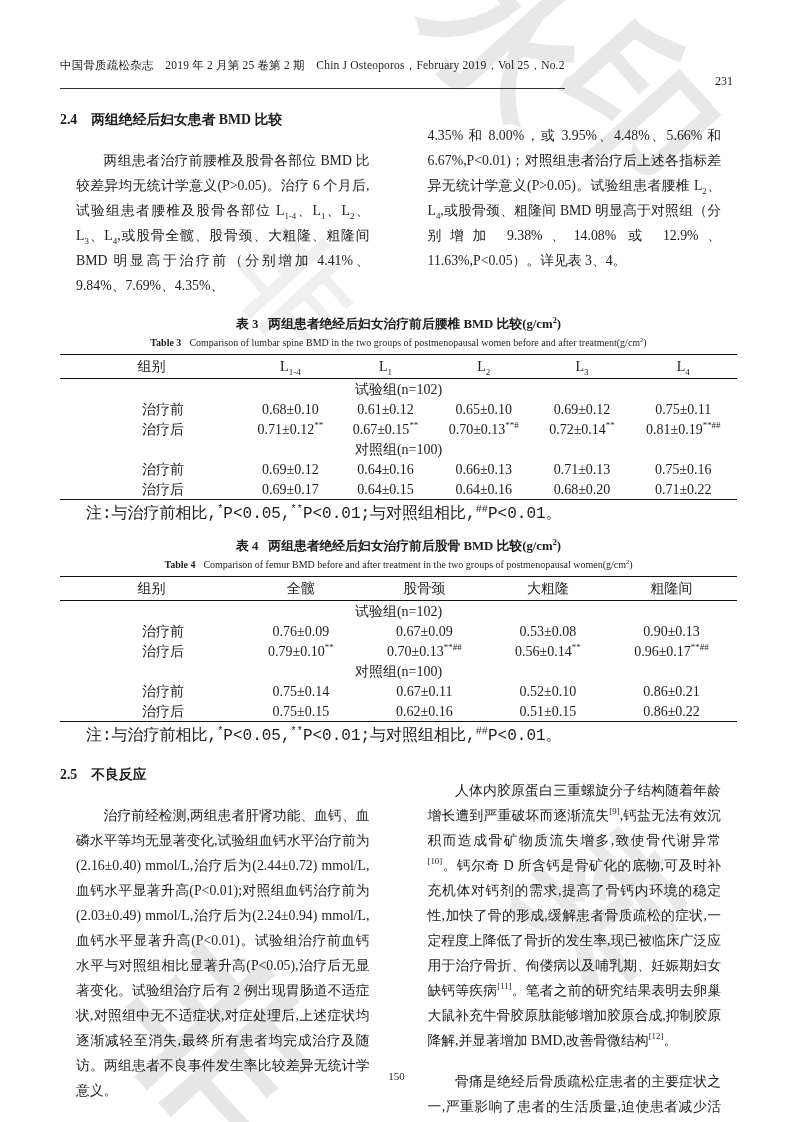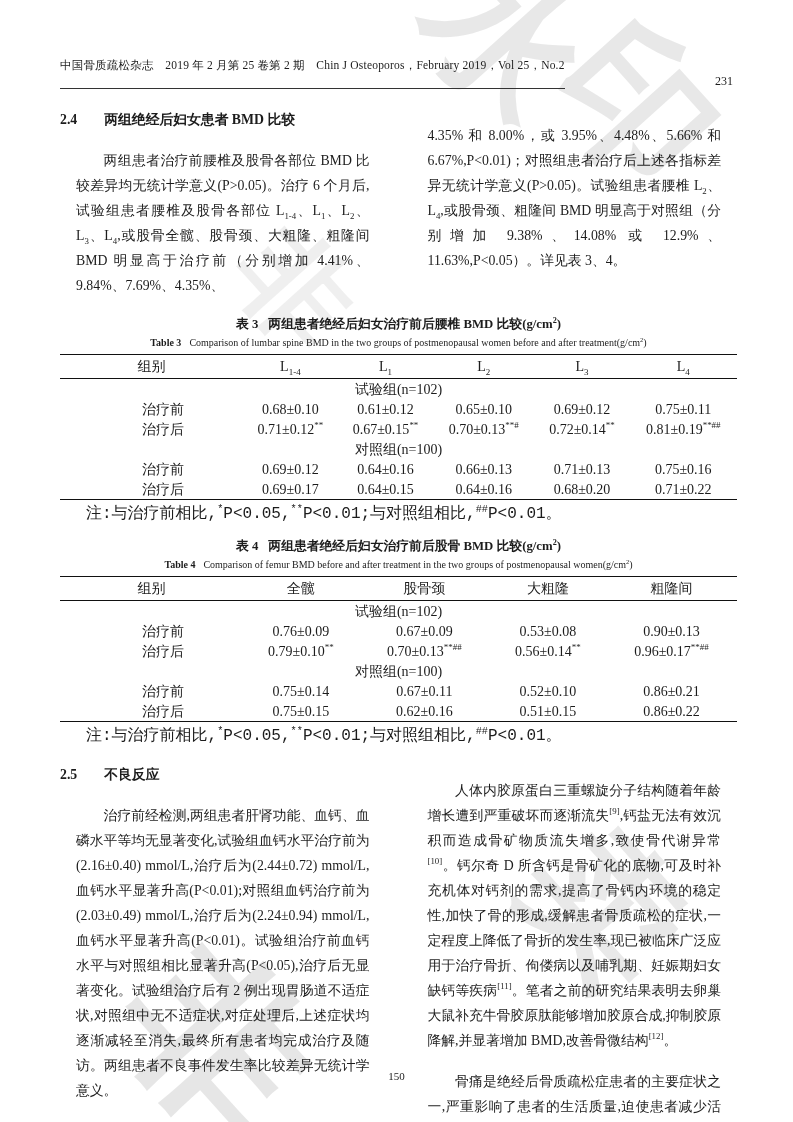--- a/index.html
+++ b/index.html
@@ -9,21 +9,21 @@
   }
   .content{position:relative;z-index:1;padding:0 56px 0 60px;}
   
   .header{display:flex;justify-content:space-between;align-items:flex-end;padding-top:58px;font-size:11.5px;}
   .journal{border-bottom:1.2px solid #333;padding-bottom:15px;letter-spacing:.2px;}
   .pageno-top{font-size:12px;padding-right:4px;}
   
   .twocol{display:flex;gap:26px;margin-top:18px;}
   .col{flex:1;font-size:13.8px;line-height:25px;text-align:justify;min-width:0;}
   .sec-heading{font-weight:bold;}
-  .sec-heading .num{margin-right:27px;}
+  .sec-heading .num{margin-right:14px;}
   .para{margin:16px;text-indent:2em;}
   .para.noindent{text-indent:0;}
   .h3gap{margin-top:12px;margin-bottom:10px;}
   
   .tableblock{margin-top:2px;}
   .tableblock + .tableblock{margin-top:16px;}
   .cap-zh{text-align:center;font-size:12.8px;font-weight:bold;}
   .cap-zh .cap-label{margin-right:10px;}
   .cap-en{text-align:center;font-size:10px;margin-top:4px;}
   .cap-en .cap-label{font-weight:bold;margin-right:8px;}

